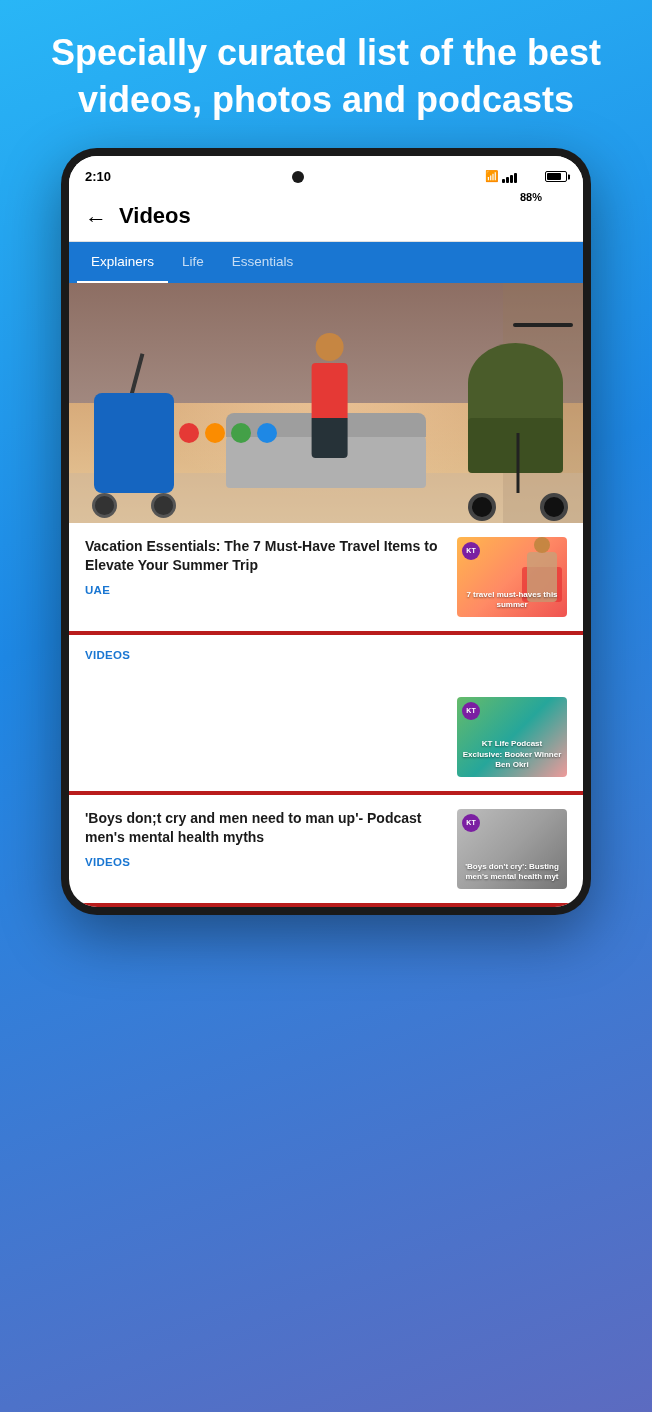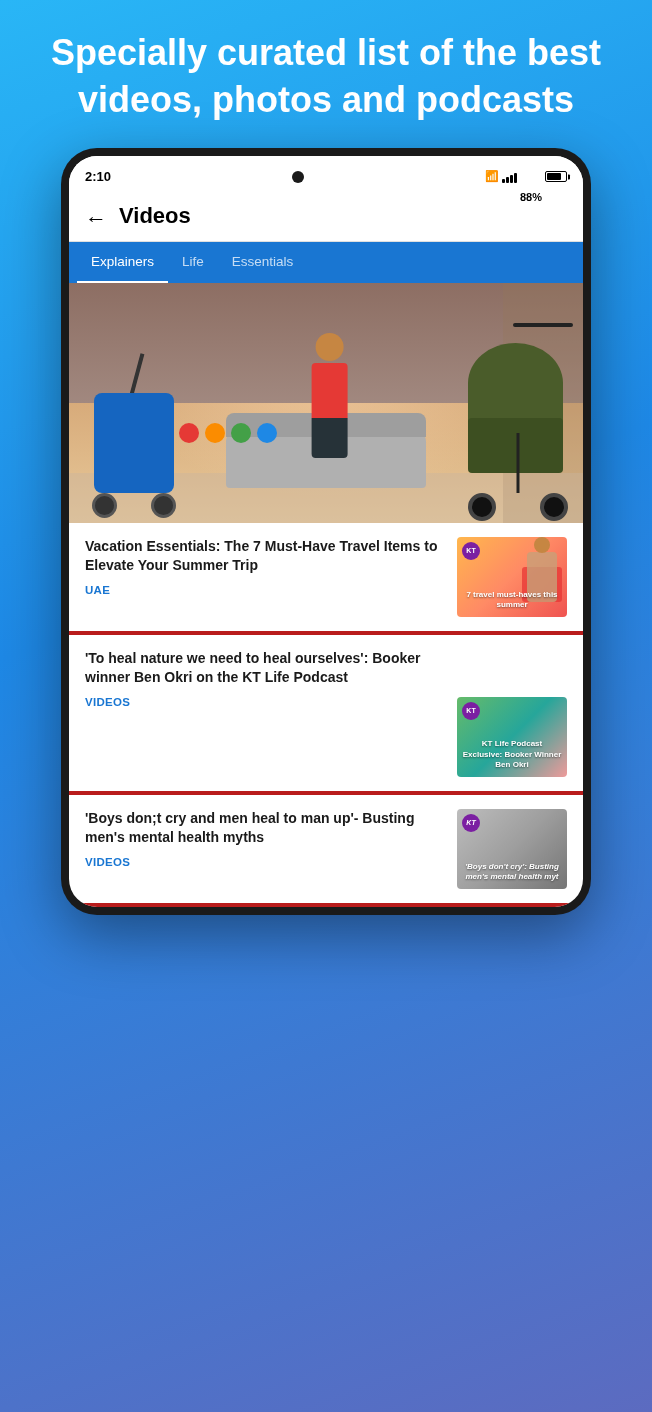--- a/index.html
+++ b/index.html
@@ -255,21 +255,20 @@
 
     
     .thumb-2 {
       background: linear-gradient(135deg, #66bb6a 0%, #26a69a 50%, #ef9a9a 100%);
       margin-top: 48px;
     }
 
     
     .thumb-3 {
       background: linear-gradient(135deg, #bdbdbd 0%, #9e9e9e 50%, #757575 100%);
-      font-style: italic;
     }
 
     .hero-image-visual {
       width: 100%;
       height: 100%;
       background:
         radial-gradient(ellipse at 50% 30%, rgba(255,220,180,0.6) 0%, transparent 60%),
         linear-gradient(180deg, #c4956a 0%, #d4a574 40%, #e8c99a 100%);
       display: flex;
       align-items: center;
@@ -619,32 +618,31 @@
       <div class="article-thumb thumb-1">
         <div class="thumb-logo">KT</div>
         <div class="thumb-person-shirt"></div>
         <div class="thumb-person"></div>
         <div class="thumb-label">7 travel must-haves this summer</div>
       </div>
     </div>
 
     <div class="article-item">
       <div class="article-text">
-        <div class="article-title">'To heal nature we need to heal ourselves': Booker winner Ben Okri on the KT Life Podcast</div>
         <div class="article-tag">VIDEOS</div>
       </div>
       <div class="article-thumb thumb-2">
         <div class="thumb-logo" style="background:#7b1fa2;">KT</div>
         <div class="thumb-label">KT Life Podcast Exclusive: Booker Winner Ben Okri</div>
       </div>
     </div>
 
     <div class="article-item">
       <div class="article-text">
-        <div class="article-title">'Boys don;t cry and men heal to man up'- Busting men's mental health myths</div>
+        <div class="article-title">'Boys don;t cry and men need to man up'- Podcast men's mental health myths</div>
         <div class="article-tag">VIDEOS</div>
       </div>
       <div class="article-thumb thumb-3">
         <div class="thumb-logo" style="background:#7b1fa2;">KT</div>
         <div class="thumb-label">'Boys don't cry': Busting men's mental health myt</div>
       </div>
     </div>
 
   </div>
 </div>

